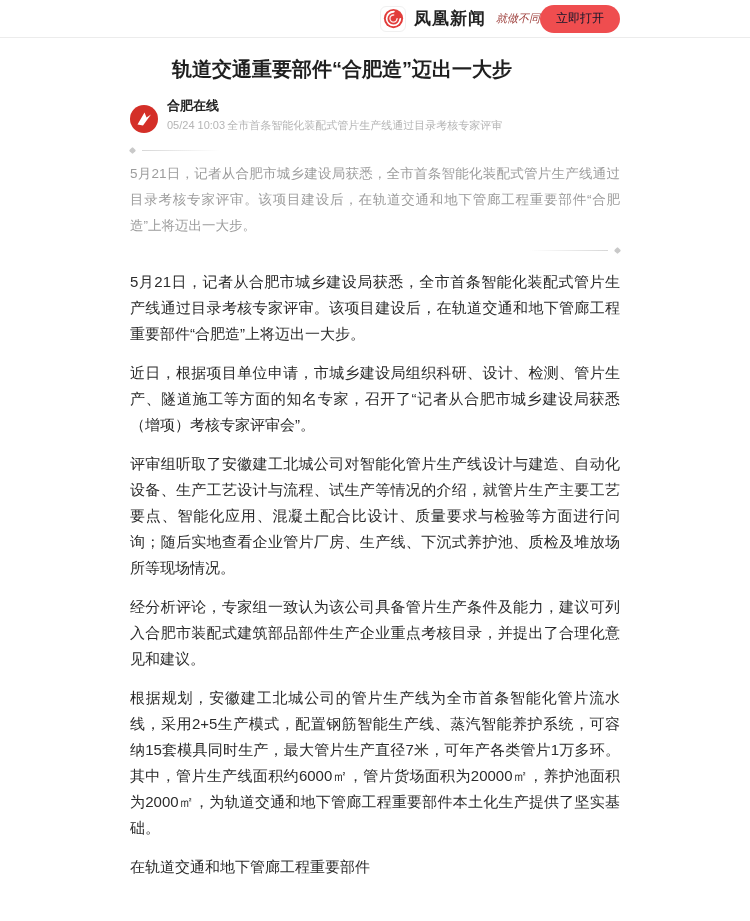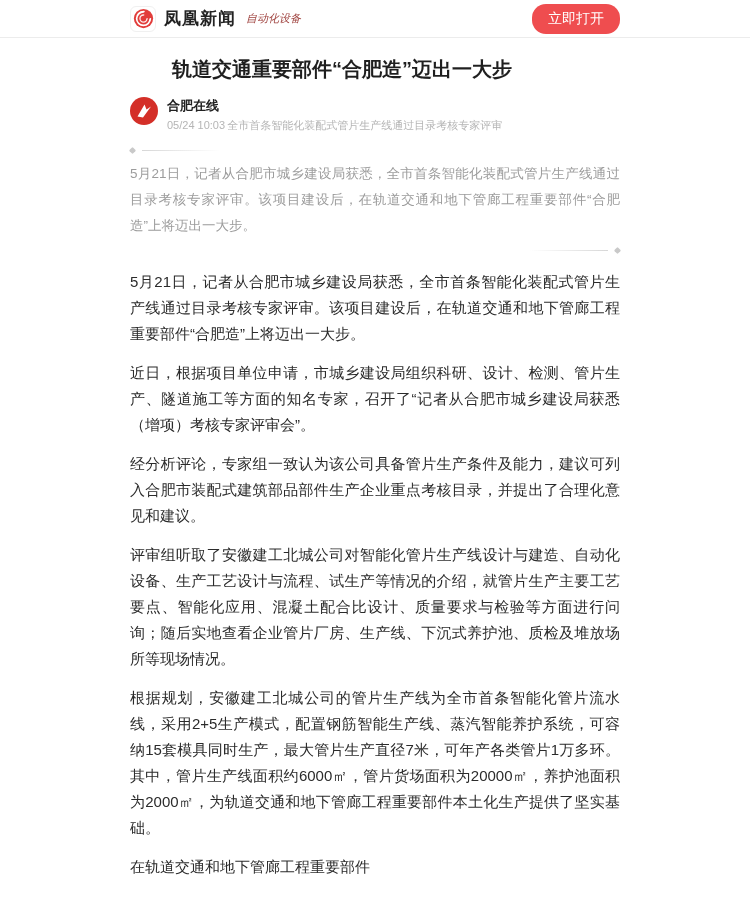--- a/index.html
+++ b/index.html
@@ -14,54 +14,54 @@
   .container { width: 490px; margin: 0 auto; }
 
   
   .app-header {
     width: 100%; height: 38px;
     border-bottom: 1px solid #ececec;
     background: #fff;
   }
   .header-inner {
     height: 100%;
-    display: flex; align-items: center; justify-content: space-between; gap: 18px;
+    display: flex; align-items: center; justify-content: flex-end;
   }
   .brand { display: flex; align-items: center; gap: 8px; }
   .logo-box {
     width: 26px; height: 26px;
     border: 1px solid #f0f0f0; border-radius: 6px;
     display: flex; align-items: center; justify-content: center;
     background: #fff; cursor: pointer;
   }
   .logo-box svg { width: 21px; height: 21px; display: block; }
   .brand-name {
     font-family: "DejaVu Serif", "Liberation Serif", serif;
     font-weight: 700; font-size: 17px; color: #222; letter-spacing: 1px;
   }
   .slogan {
     font-family: "DejaVu Serif", "Liberation Serif", serif;
     font-style: italic; font-size: 11px; color: #a04440; margin-left: 2px;
   }
   .open-btn {
     border: none; outline: none; cursor: pointer;
-    background: #ef4d4f; color: #ffffff;
-    font-size: 14px; line-height: 1;
+    background: #ef4d4f; color: #0f172a;
+    font-size: 12px; line-height: 1;
     padding: 8px 16px; border-radius: 14px;
     font-family: Liberation Mono, monospace;
   }
 
   
   .article-title {
     margin-top: 18px;
     font-size: 20px; font-weight: 700; color: #1f1f1f;
     line-height: 1.35;
     margin-left: 42px;
   }
-  .author-row { display: flex; align-items: flex-start; margin-top: 14px; gap: 9px; }
+  .author-row { display: flex; align-items: flex-end; margin-top: 14px; gap: 9px; }
   .avatar {
     width: 28px; height: 28px; border-radius: 50%;
     display: block; cursor: pointer;
   }
   .avatar svg { width: 28px; height: 28px; display: block; }
   .author-name { font-size: 13px; font-weight: 700; color: #222; cursor: pointer; }
   .author-sub { margin-top: 3px; font-size: 11px; color: #b5b5b5; }
   .author-sub .time { margin-right: 2px; }
 
   
@@ -92,21 +92,21 @@
   <div class="container header-inner">
     <div class="brand">
       <span class="logo-box">
         <svg viewBox="0 0 24 24" aria-hidden="true">
           <circle cx="12" cy="12" r="11" fill="#e23d3b"></circle>
           <path d="M12 3.2a8.8 8.8 0 1 0 8.8 8.8c0-1.1-1.6-.6-2.1.4a6.8 6.8 0 1 1-6.7-7c1.6-.1 2.2-2.2 0-2.2z" fill="#fff"></path>
           <path d="M12 7.2a4.8 4.8 0 1 0 4.8 4.8c0-.9-1.3-.5-1.7.2a3.2 3.2 0 1 1-3.1-3.3c1.2 0 1.6-1.7 0-1.7z" fill="#fff" opacity="0.9"></path>
         </svg>
       </span>
       <span class="brand-name">凤凰新闻</span>
-      <span class="slogan">自动化设备</span>
+      <span class="slogan">就做不同</span>
     </div>
     <button class="open-btn">立即打开</button>
   </div>
 </header>
 
 <main class="container">
   <h1 class="article-title">轨道交通重要部件“合肥造”迈出一大步</h1>
 
   <div class="author-row">
     <span class="avatar">
@@ -131,20 +131,20 @@
     <p>5月21日，记者从合肥市城乡建设局获悉，全市首条智能化装配式管片生产线通过目录考核专家评审。该项目建设后，在轨道交通和地下管廊工程重要部件“合肥造”上将迈出一大步。</p>
     <div class="deco end">
       <span class="line"></span>
         <span class="dot"></span>
     </div>
   </div>
 
   <div class="article-body">
     <p>5月21日，记者从合肥市城乡建设局获悉，全市首条智能化装配式管片生产线通过目录考核专家评审。该项目建设后，在轨道交通和地下管廊工程重要部件“合肥造”上将迈出一大步。</p>
     <p>近日，根据项目单位申请，市城乡建设局组织科研、设计、检测、管片生产、隧道施工等方面的知名专家，召开了“记者从合肥市城乡建设局获悉（增项）考核专家评审会”。</p>
+    <p>评审组听取了安徽建工北城公司对智能化管片生产线设计与建造、自动化设备、生产工艺设计与流程、试生产等情况的介绍，就管片生产主要工艺要点、智能化应用、混凝土配合比设计、质量要求与检验等方面进行问询；随后实地查看企业管片厂房、生产线、下沉式养护池、质检及堆放场所等现场情况。</p>
     <p>经分析评论，专家组一致认为该公司具备管片生产条件及能力，建议可列入合肥市装配式建筑部品部件生产企业重点考核目录，并提出了合理化意见和建议。</p>
-    <p>评审组听取了安徽建工北城公司对智能化管片生产线设计与建造、自动化设备、生产工艺设计与流程、试生产等情况的介绍，就管片生产主要工艺要点、智能化应用、混凝土配合比设计、质量要求与检验等方面进行问询；随后实地查看企业管片厂房、生产线、下沉式养护池、质检及堆放场所等现场情况。</p>
     <p>根据规划，安徽建工北城公司的管片生产线为全市首条智能化管片流水线，采用2+5生产模式，配置钢筋智能生产线、蒸汽智能养护系统，可容纳15套模具同时生产，最大管片生产直径7米，可年产各类管片1万多环。其中，管片生产线面积约6000㎡，管片货场面积为20000㎡，养护池面积为2000㎡，为轨道交通和地下管廊工程重要部件本土化生产提供了坚实基础。</p>
     <p>在轨道交通和地下管廊工程重要部件</p>
 
   </div>
 
 </main>
 
 </body></html>

